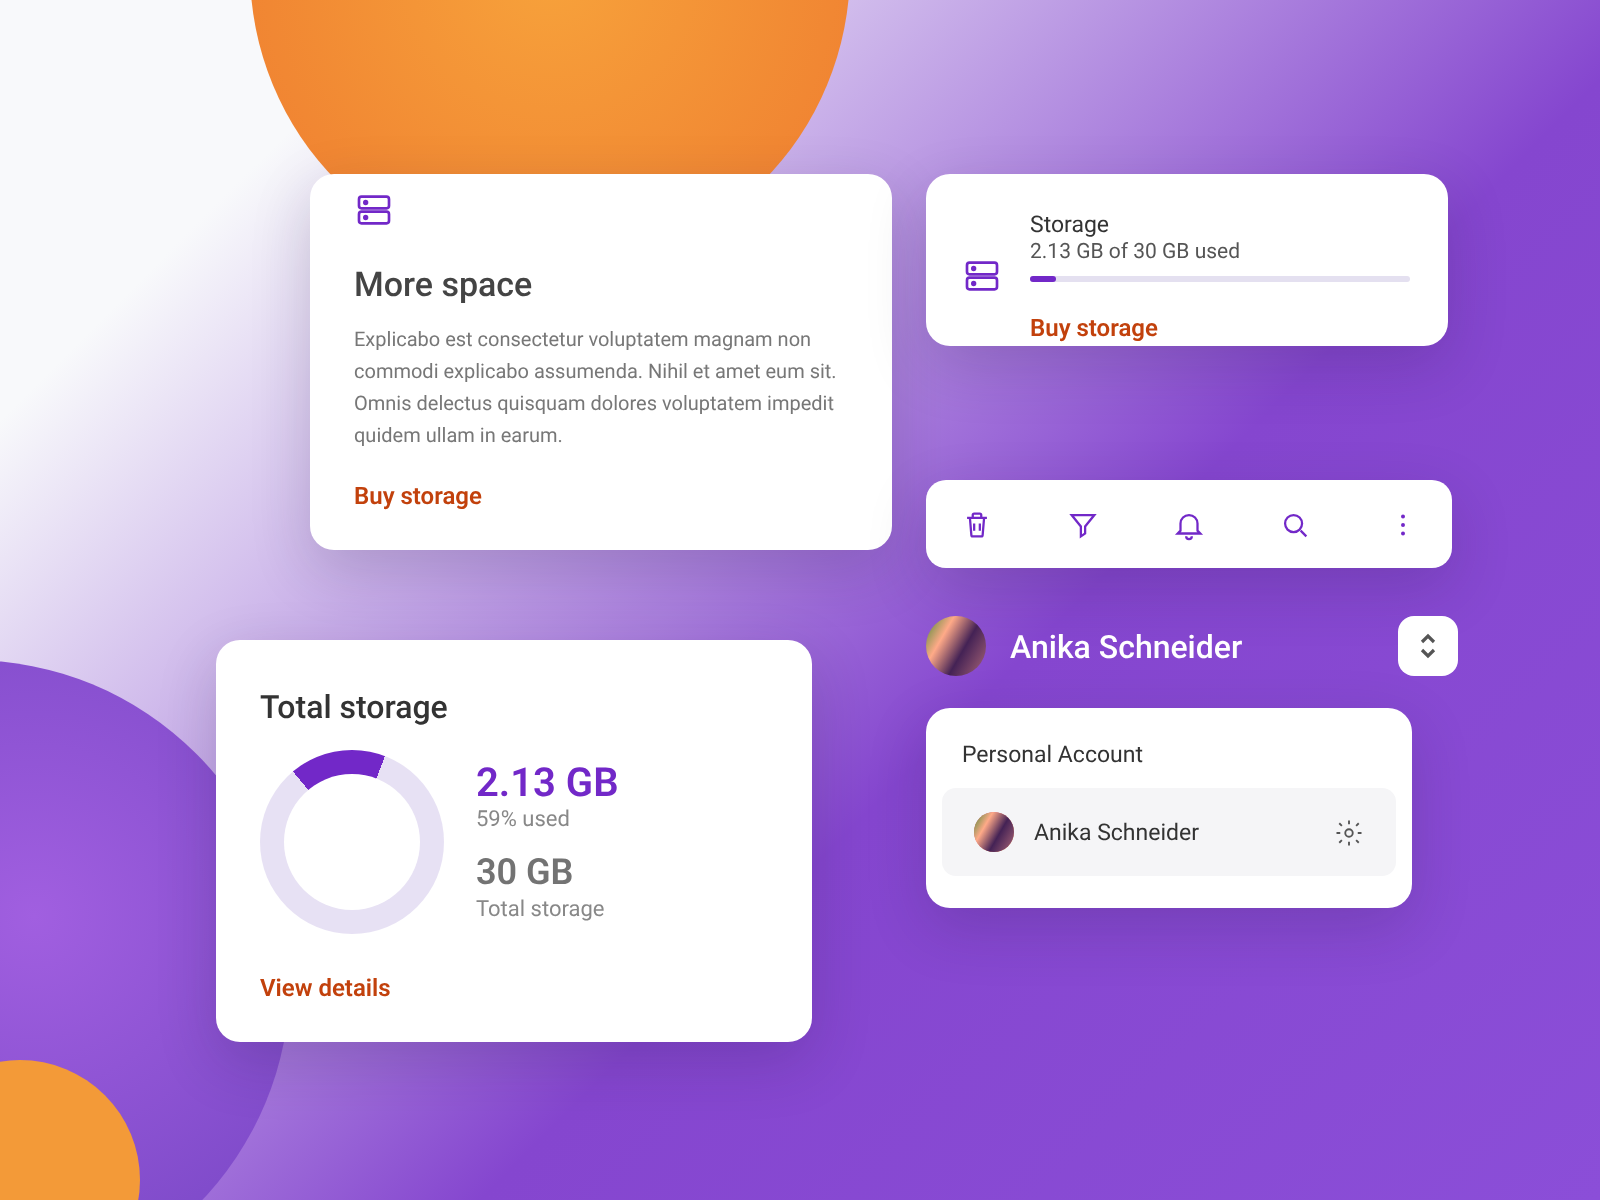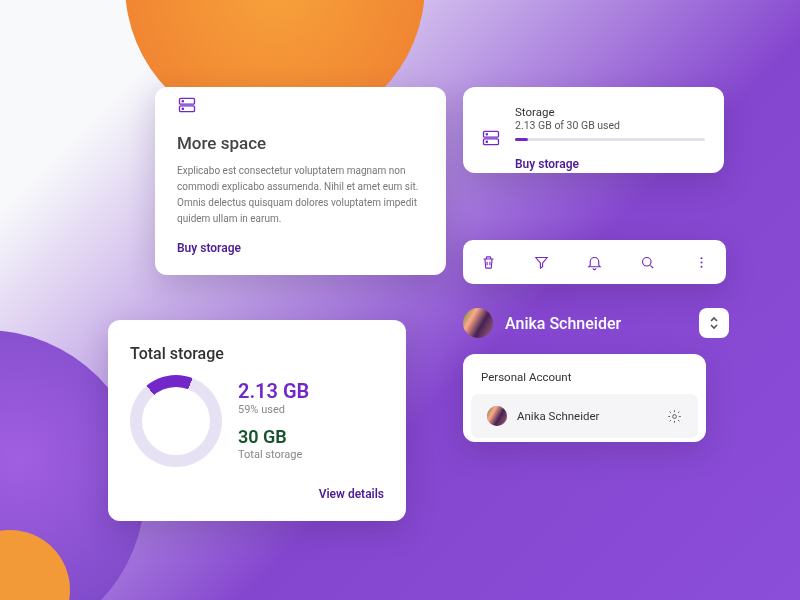--- a/index.html
+++ b/index.html
@@ -1,21 +1,21 @@
 <!DOCTYPE html>
 <html><head>
 <meta charset="utf-8">
 <style>
   html,body{margin:0;padding:0;width:800px;height:600px;font-family:-apple-system,BlinkMacSystemFont,"Segoe UI",Roboto,Helvetica,Arial,sans-serif;overflow:hidden;color:#2d2d2d}
   .bg{position:absolute;inset:0;background:linear-gradient(135deg,#f8f9fb 0%,#f8f9fb 15%,#8546cf 60%,#8b4ed8 100%)}
   .blob1{position:absolute;width:300px;height:300px;border-radius:50%;background:radial-gradient(circle at 50% 50%,#f7a23b,#ee7a2f);top:-165px;left:125px}
   .blob2{position:absolute;width:320px;height:320px;border-radius:50%;background:radial-gradient(circle at 60% 40%,#a15fe0,#6b3fbd);top:330px;left:-175px}
   .blob3{position:absolute;width:120px;height:120px;border-radius:50%;background:#f39a38;left:-50px;bottom:-50px}
   .card{position:absolute;background:#fff;border-radius:12px;box-shadow:0 10px 30px rgba(35,20,60,.18)}
-  .purple{color:#4c1d95;font-weight:600}
+  .purple{color:#c2410c;font-weight:600}
   .icon{display:inline-flex;align-items:center;justify-content:center}
   .icon svg{display:block}
   
   .c1{left:155px;top:87px;width:247px;padding:8px 22px 20px}
   .c1 .title{font-size:17px;font-weight:500;color:#444;margin:14px 0 10px}
   .c1 .body{font-size:10px;line-height:1.6;color:#777}
   .c1 .act{margin-top:14px;font-size:12px}
   
   .c2{left:463px;top:87px;width:243px;padding:18px 0 2px 18px}
   .c2 .row{display:flex}
@@ -27,37 +27,37 @@
   .c2 .act{margin-top:16px;font-size:12px}
   
   .tb{left:463px;top:240px;width:243px;height:44px;padding:0 10px;display:flex;align-items:center;justify-content:space-between;border-radius:10px}
   .tb .icon{width:30px;height:30px;color:#7228c8;border-radius:6px}
   
   .ur{position:absolute;left:463px;top:308px;display:flex;align-items:center;gap:12px}
   .ur .av{width:30px;height:30px;border-radius:50%;overflow:hidden;background:linear-gradient(135deg,#d58,#fa5)}
   .ur .nm{color:#fff;font-size:16px;font-weight:500}
   .ur .exp{width:30px;height:30px;background:#fff;border-radius:8px;display:flex;align-items:center;justify-content:center;color:#555;margin-left:66px}
   
-  .am{left:463px;top:354px;width:243px;border-radius:12px;padding-bottom:4px}
+  .am{left:463px;top:354px;width:243px;border-radius:12px;padding-bottom:16px}
   .am .hd{font-size:11.5px;color:#333;padding:16px 18px 10px}
   .am .row{display:flex;align-items:center;padding:12px 16px;font-size:11.5px;color:#333;justify-content:space-between}
   .am .hl{background:#f5f5f7;border-radius:7px;margin:0 8px}
   .am .hl .left{display:flex;align-items:center;gap:10px}
   .am .hl .av{width:20px;height:20px;border-radius:50%;background:linear-gradient(135deg,#d58,#fa5)}
   
   .ts{left:108px;top:320px;width:254px;padding:24px 22px 20px}
   .ts .title{font-size:16px;font-weight:500;color:#333}
   .ts .grid{display:flex;align-items:center;margin-top:12px}
   .ts .ring{width:92px;height:92px;border-radius:50%;position:relative;background:conic-gradient(from -90deg,#7228c8 0deg,#7228c8 60deg,#e7e1f4 60deg,#e7e1f4 360deg)}
   .ts .ring::after{content:"";position:absolute;inset:12px;border-radius:50%;background:#fff}
   .ts .vals{margin-left:16px}
   .ts .big{font-size:20px;font-weight:600;color:#7228c8;line-height:1.05}
   .ts .sub{font-size:11px;color:#888;margin-top:1px}
-  .ts .big2{font-size:18px;font-weight:600;color:#14532d;margin-top:12px;line-height:1.05}
-  .ts .act{text-align:right;margin-top:20px;font-size:12px}
+  .ts .big2{font-size:18px;font-weight:600;color:#737373;margin-top:12px;line-height:1.05}
+  .ts .act{text-align:left;margin-top:20px;font-size:12px}
   .avimg{width:100%;height:100%;background:linear-gradient(120deg,#483,#fa8 30%,#425 60%,#a67)}
 </style>
 </head>
 <body>
 
 <div class="bg">
   <div class="blob1"></div>
   <div class="blob2"></div>
   <div class="blob3"></div>
 </div>

